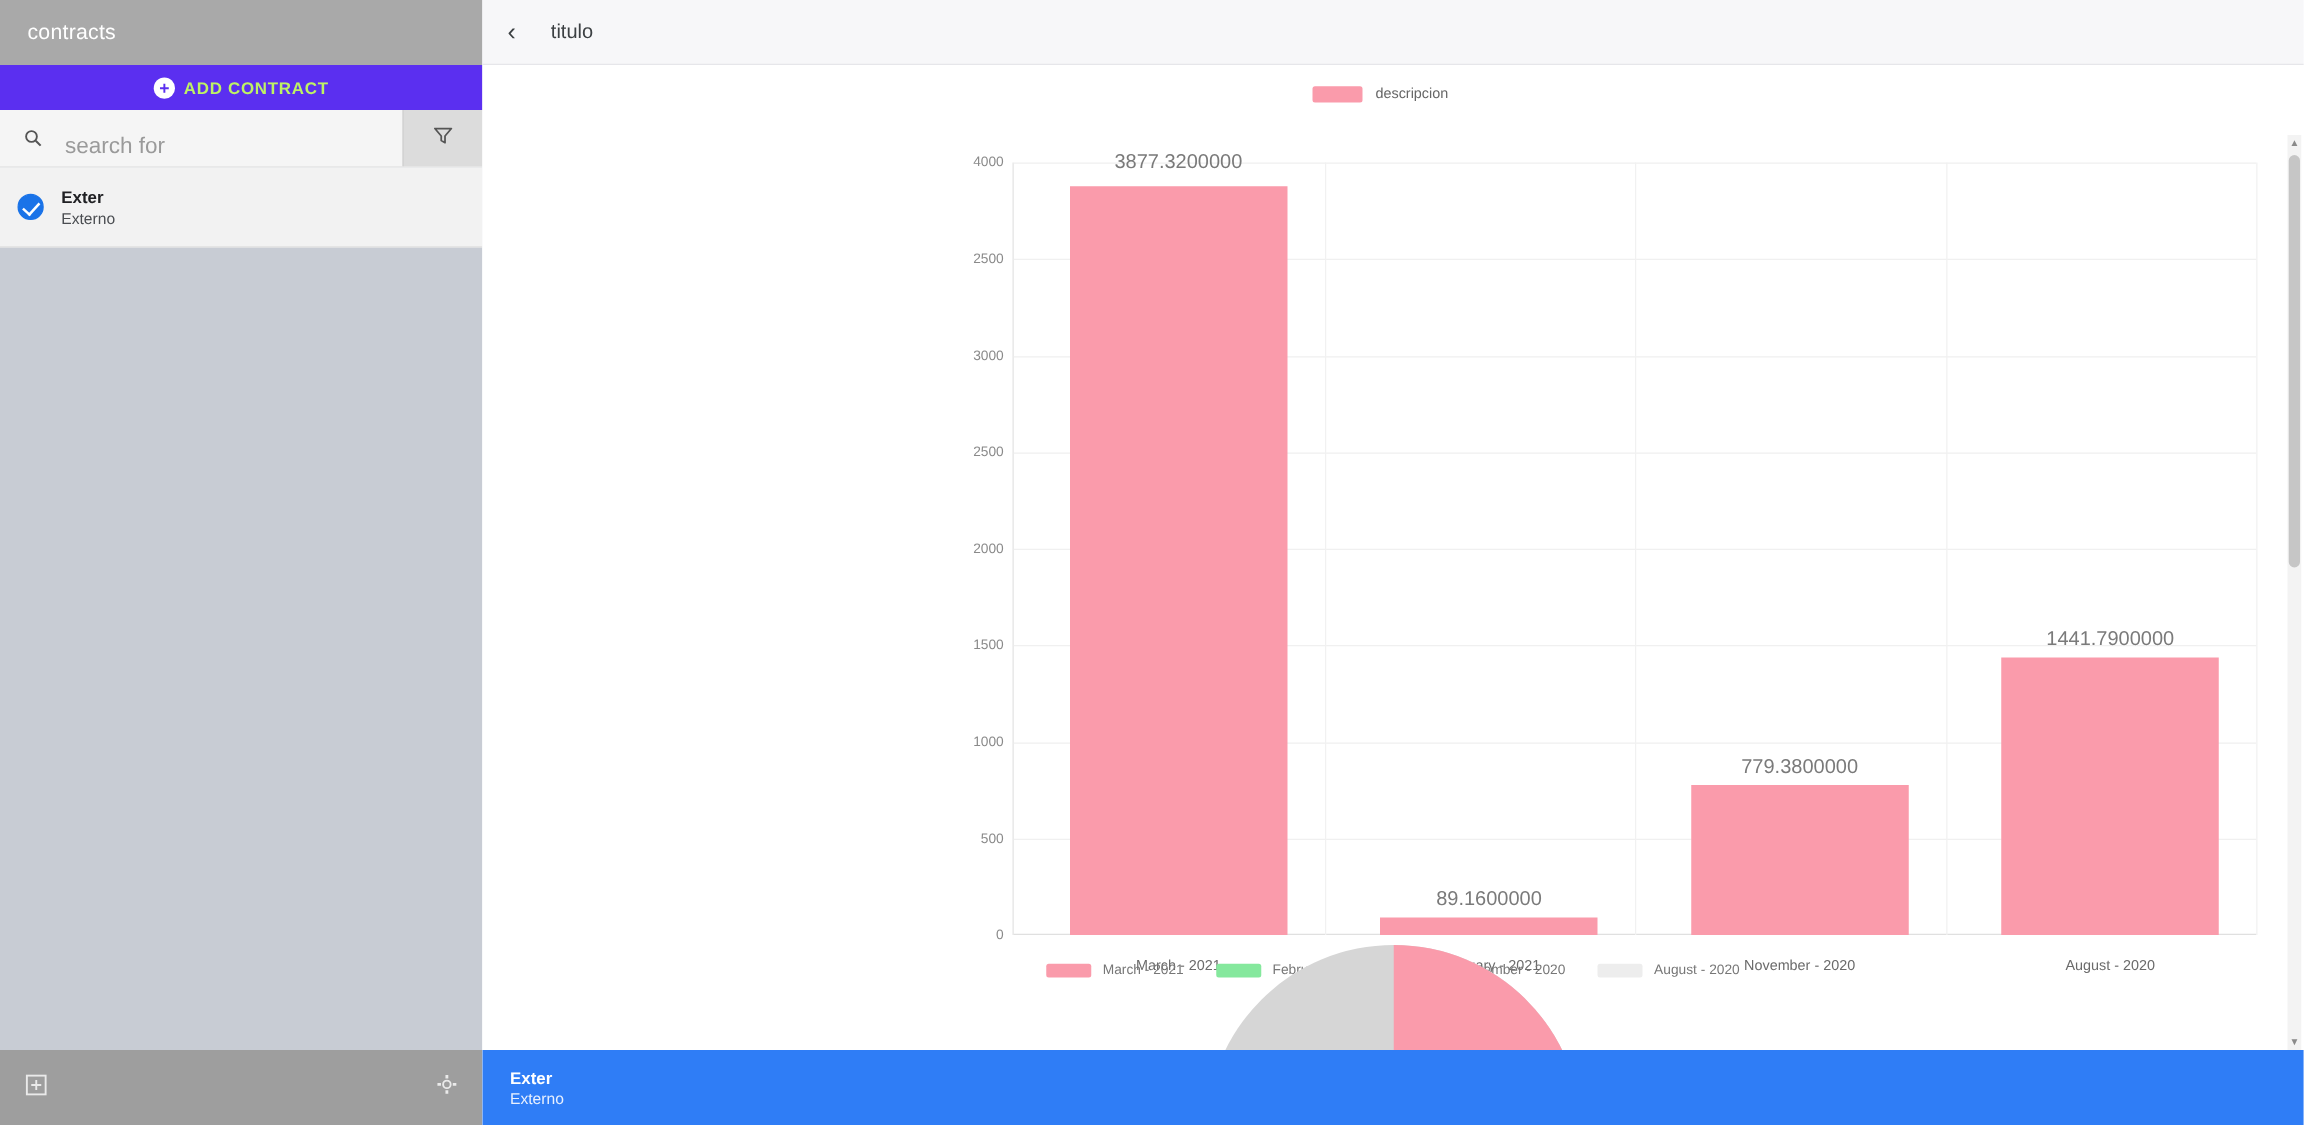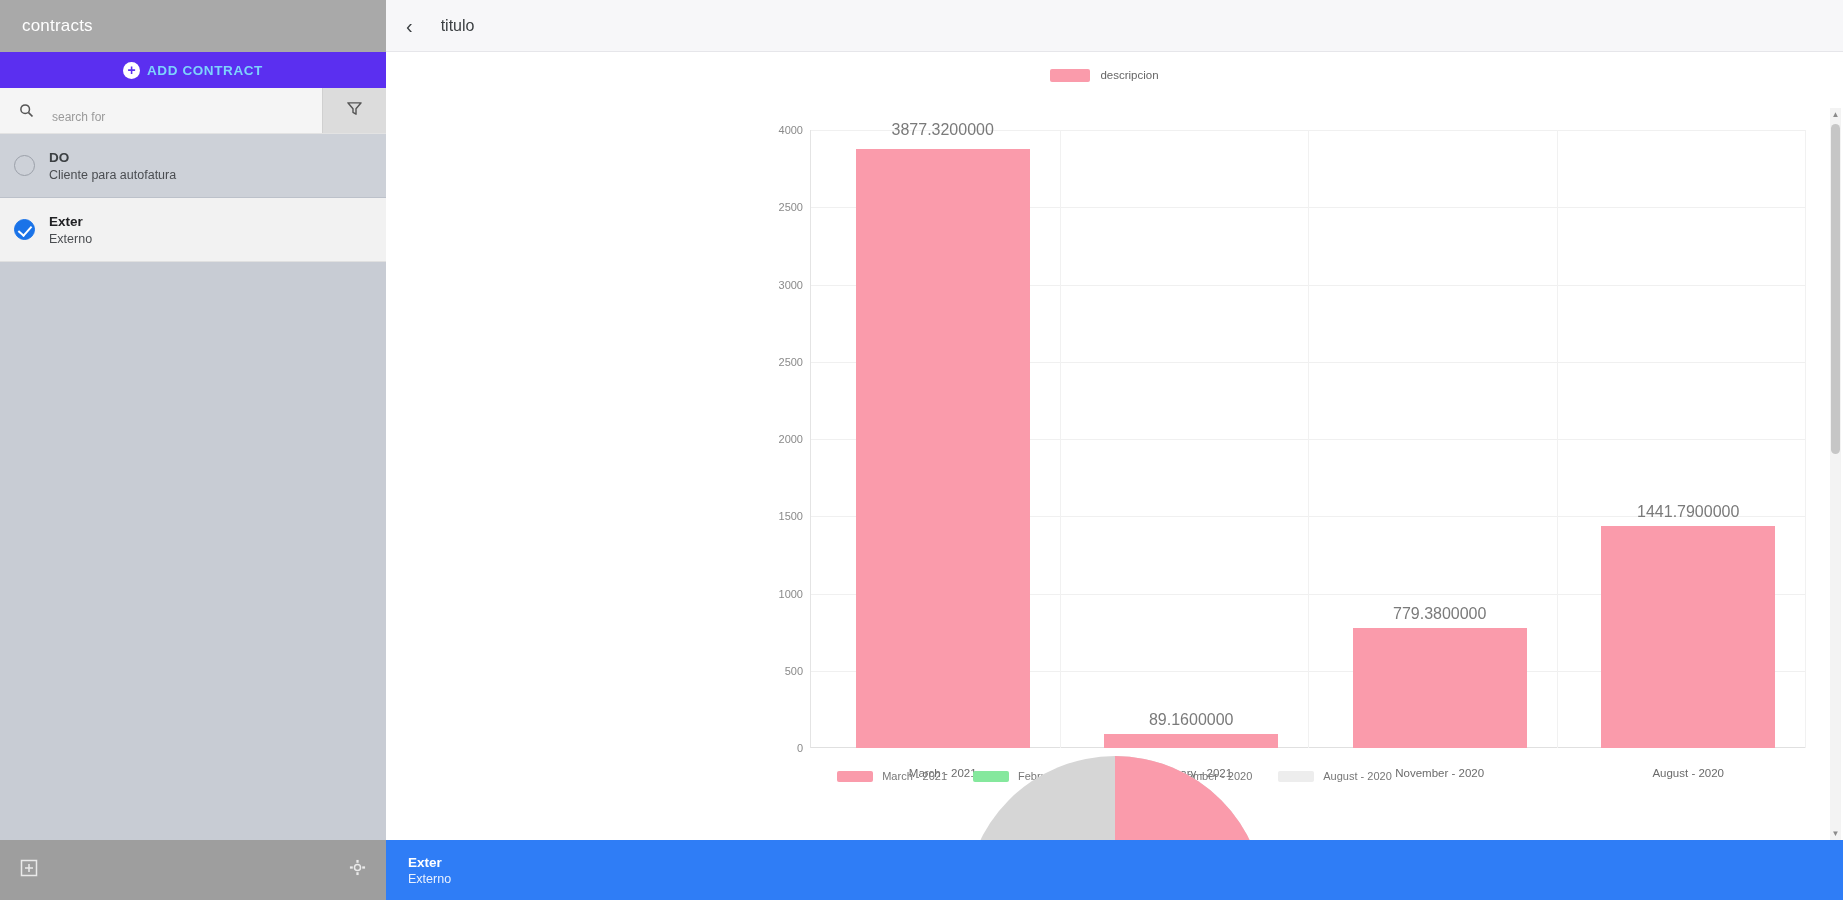--- a/index.html
+++ b/index.html
@@ -31,34 +31,34 @@
     display: flex; align-items: center; justify-content: center;
     gap: 7px; cursor: pointer; border: none; width: 100%;
   }
   .add-btn .plus {
     width: 17px; height: 17px; border-radius: 50%;
     background: #ffffff; color: #5b2ff0;
     font-size: 14px; font-weight: 700; line-height: 15px;
     display: flex; align-items: center; justify-content: center;
   }
   .add-btn .lbl {
-    color: #7dd3fc; font-size: 13.5px; font-weight: 700; letter-spacing: .6px;
+    color: #bef264; font-size: 13.5px; font-weight: 700; letter-spacing: .6px;
   }
   .search-row {
     height: 46px; background: #f5f5f5;
     display: flex; align-items: center;
     border-bottom: 1px solid #e3e3e3;
   }
   .search-icon {
     width: 52px; display: flex; align-items: center; justify-content: center;
     color: #555; font-size: 16px;
   }
   .search-input {
     flex: 1; height: 100%; border: none; outline: none;
-    background: transparent; font-size: 12px; color: #333;
+    background: transparent; font-size: 18px; color: #333;
     font-family: "Liberation Sans", sans-serif;
     margin-top: 12px;
   }
   .search-input::placeholder { color: #9a9a9a; }
   .filter-btn {
     width: 64px; height: 100%; background: #dcdcdc;
     display: flex; align-items: center; justify-content: center;
     cursor: pointer; border-left: 1px solid #d0d0d0;
   }
   .contract-list { background: #c8ccd4; }
@@ -211,27 +211,20 @@
       <div class="filter-btn">
         <span>
           <svg width="17" height="17" viewBox="0 0 18 18">
               <path d="M2 3h14l-5.4 6.3V15l-3.2-1.8V9.3z" fill="none" stroke="#555" stroke-width="1.5" stroke-linejoin="round"></path>
             </svg>
         </span>
       </div>
     </div>
 
     <div class="contract-list">
-      <div class="c-item">
-        <span class="radio"></span>
-        <span class="c-texts">
-          <span class="c-name">DO</span>
-          <span class="c-sub">Cliente para autofatura</span>
-        </span>
-      </div>
       <div class="c-item selected">
         <span class="radio on"></span>
         <span class="c-texts">
           <span class="c-name">Exter</span>
           <span class="c-sub">Externo</span>
         </span>
       </div>
     </div>
 
     <div class="sb-footer">

